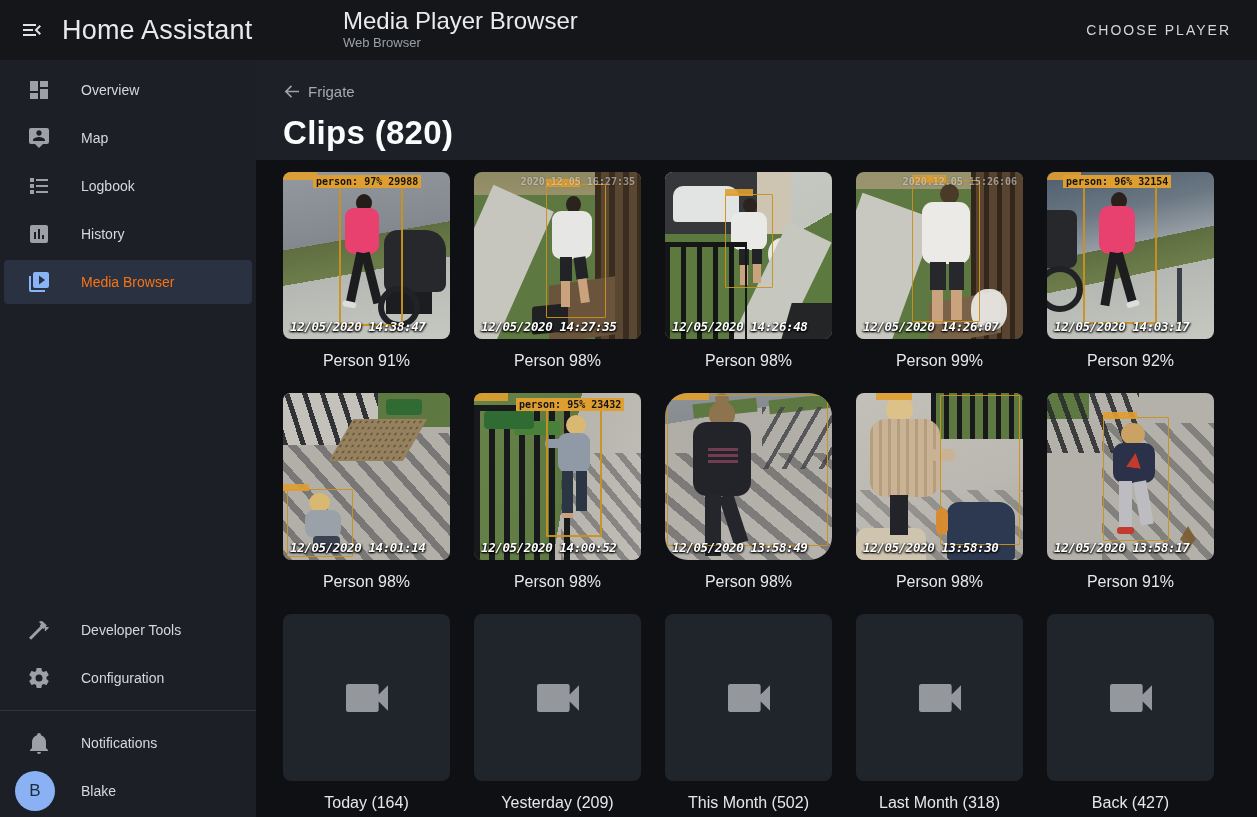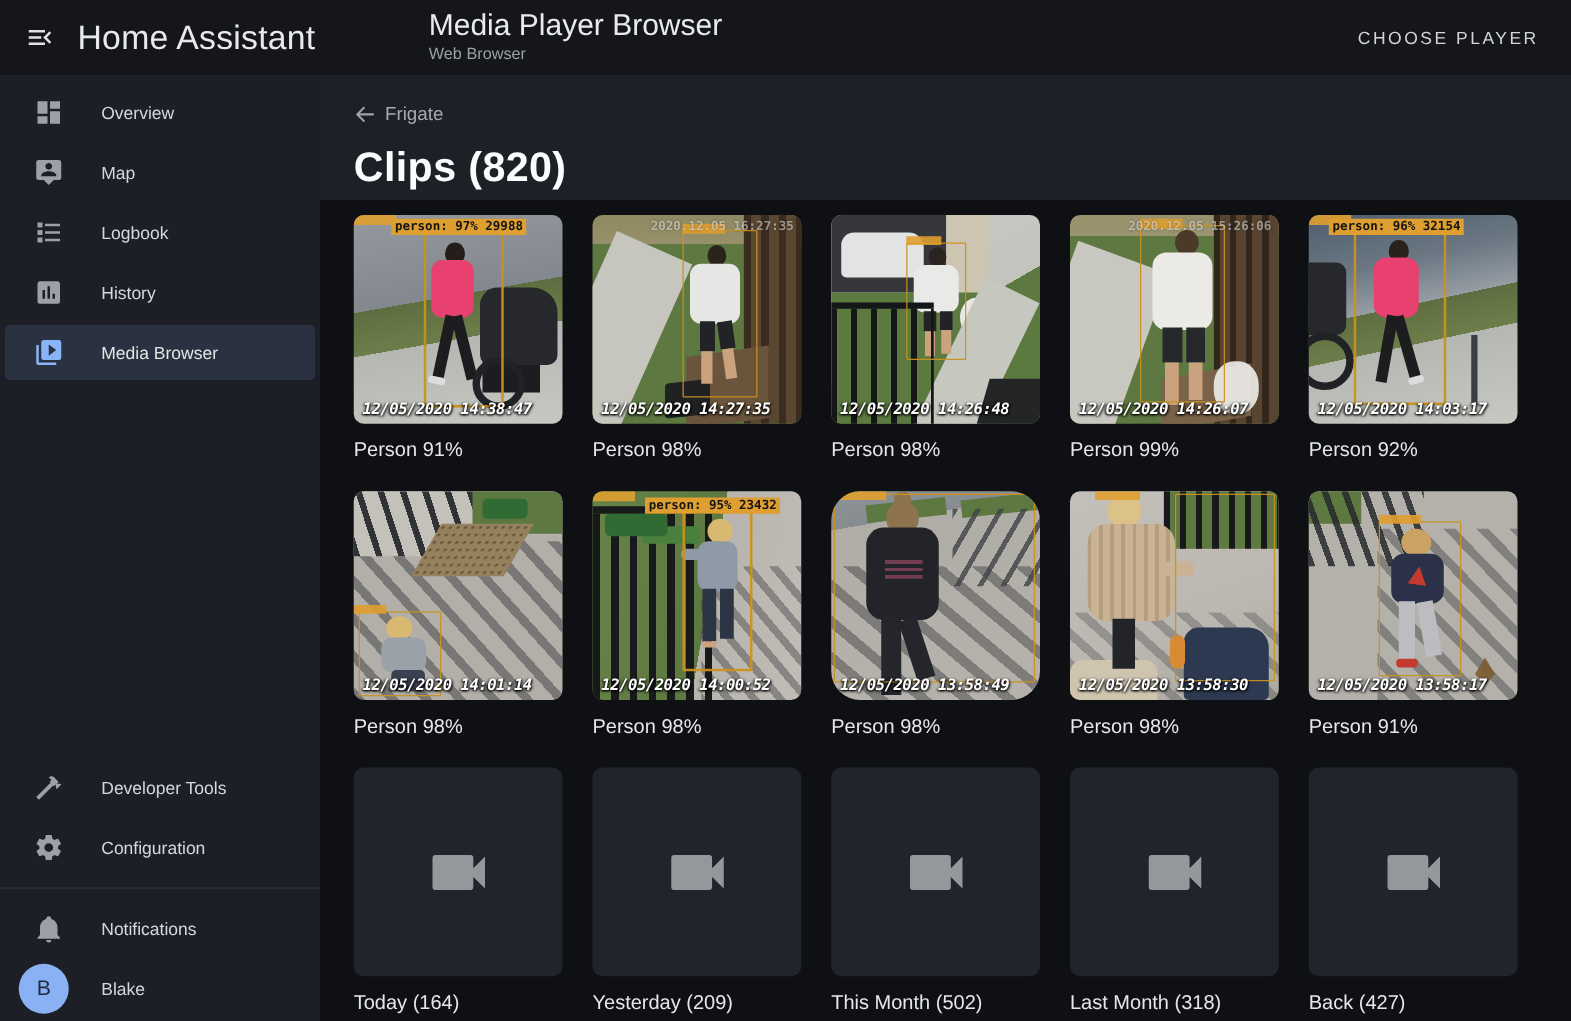--- a/index.html
+++ b/index.html
@@ -37,40 +37,40 @@
   }
   .nav-item{
     height:44px;margin:2px 4px;border-radius:4px;
     display:flex;align-items:center;cursor:pointer;flex:none;
   }
   .nav-item .nav-icon{width:24px;height:24px;margin-left:23px;flex:none;}
   .nav-item .nav-icon svg{width:24px;height:24px;fill:#9da1a6;}
   .nav-item .nav-label{margin-left:30px;color:#d5d8dc;font-size:14px;font-weight:500;white-space:nowrap;}
   .nav-item.selected{background:#2a3140;}
   .nav-item.selected .nav-icon svg{fill:#8ab4f8;}
-  .nav-item.selected .nav-label{color:#e5e5e5;}
+  .nav-item.selected .nav-label{color:#f97316;}
   .nav-spacer{flex:1;}
   .nav-divider{height:1px;background:rgba(255,255,255,.09);margin:8px 0 8px 0;flex:none;}
   .user-item{height:48px;margin:0 4px 2px 4px;border-radius:4px;display:flex;align-items:center;cursor:pointer;flex:none;}
   .avatar{
     width:40px;height:40px;border-radius:50%;margin-left:11px;flex:none;
     background:#89b1f4;color:#1f2a3d;font-size:17px;font-weight:500;
     display:flex;align-items:center;justify-content:center;
   }
   .user-item .nav-label{margin-left:26px;color:#d5d8dc;font-size:14px;font-weight:500;}
 
   
   .content{grid-column:2;grid-row:2;display:flex;flex-direction:column;overflow:hidden;}
   .content-header{height:100px;flex:none;background:#1d2127;padding-left:27px;box-sizing:border-box;}
   .breadcrumb{display:inline-flex;align-items:center;gap:8px;margin-top:23px;cursor:pointer;}
   .breadcrumb svg{width:17px;height:17px;stroke:#a0a4aa;fill:none;stroke-width:1.7;}
   .breadcrumb .crumb-label{color:#a6aab0;font-size:15px;}
   .page-heading{margin:10px 0 0 0;color:#fbfcfd;font-size:33px;font-weight:700;letter-spacing:.3px;}
   .grid-area{flex:1;background:#0f1013;padding:12px 0 0 27px;box-sizing:border-box;overflow:hidden;}
-  .grid{display:grid;grid-template-columns:repeat(5,167px);column-gap:24px;row-gap:23px;}
+  .grid{display:grid;grid-template-columns:repeat(5,167px);column-gap:24px;row-gap:23px;text-align:center;}
   .cell{cursor:pointer;}
   .caption{margin-top:12px;color:#e5e7ea;font-size:16px;line-height:19px;}
 
   
   .thumb{position:relative;width:167px;height:167px;border-radius:8px;overflow:hidden;background:#87898c;}
   .thumb > i,.person > i{position:absolute;display:block;}
   .person{position:absolute;left:0;top:0;width:100%;height:100%;}
   .ts{
     position:absolute;left:7px;bottom:5px;white-space:nowrap;
     font-family:"DejaVu Sans Mono",monospace;font-weight:700;font-style:italic;

